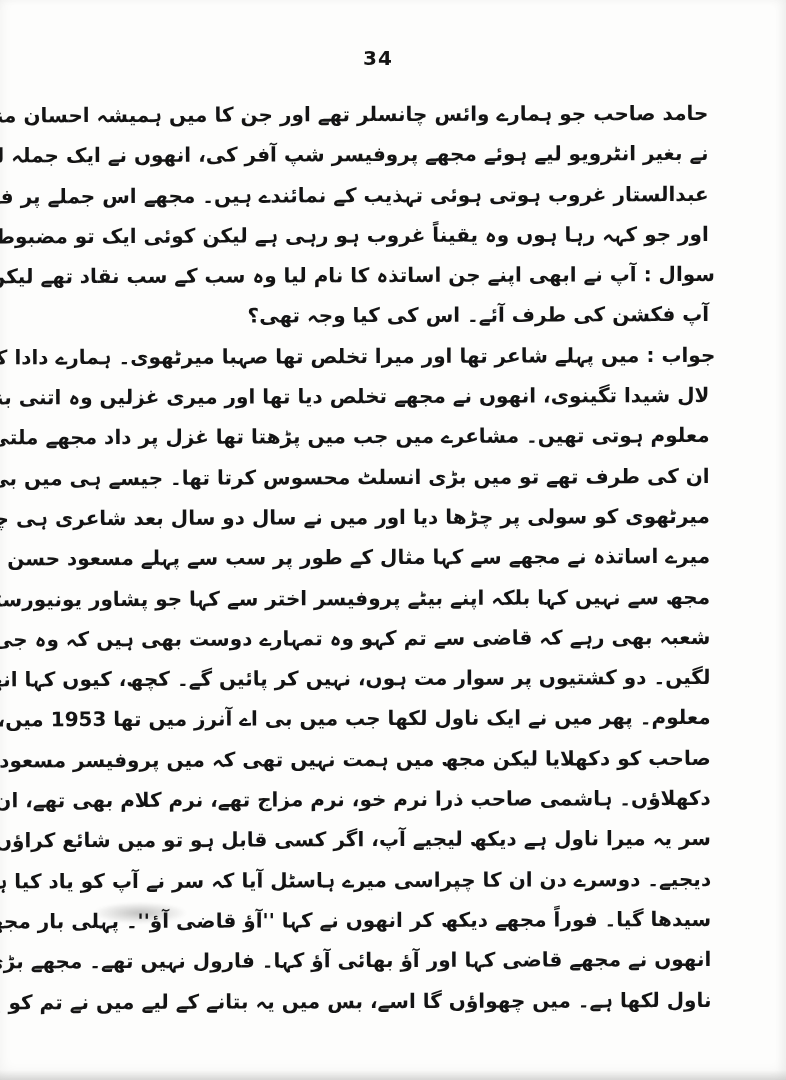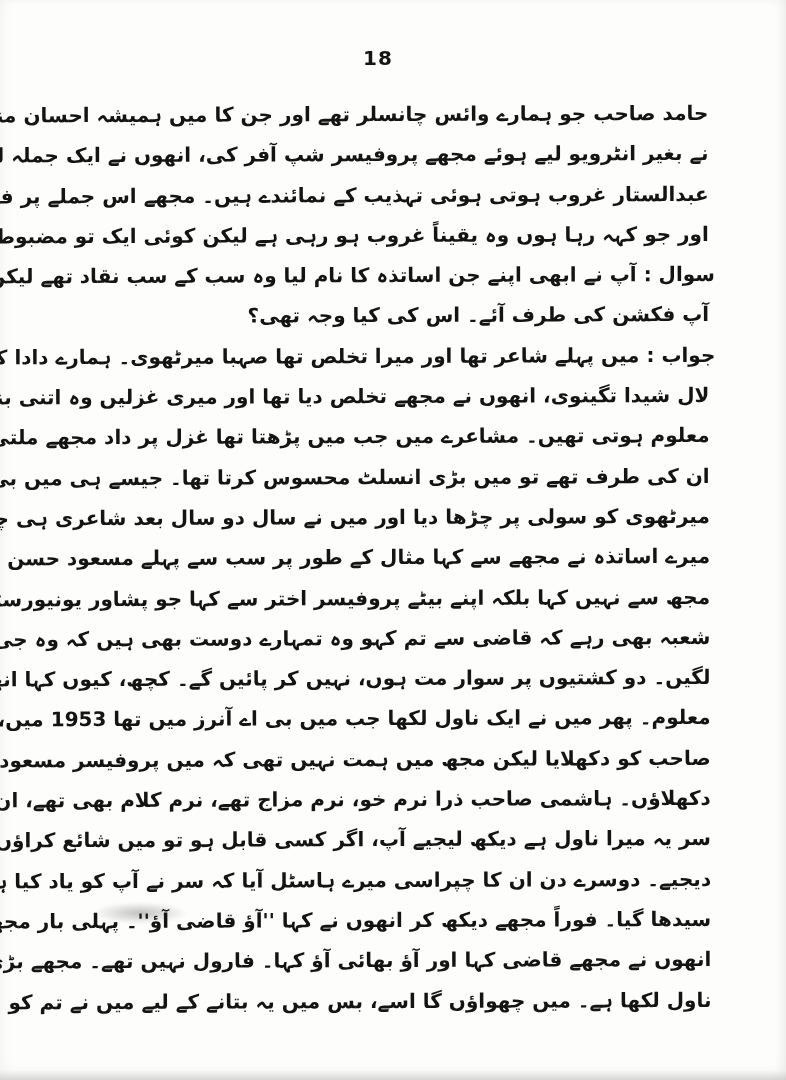--- a/index.html
+++ b/index.html
@@ -72,21 +72,21 @@
     height: 10px;
     background: linear-gradient(to top, rgba(0,0,0,0.10), rgba(0,0,0,0));
     pointer-events: none;
   }
 </style>
 </head>
 <body>
 
 <div class="scan-page">
 
-  <div class="page-number">18</div>
+  <div class="page-number">34</div>
 
   <div class="text-block">
     <div class="line">حامد صاحب جو ہمارے وائس چانسلر تھے اور جن کا میں ہمیشہ احسان مند رہوں گا کہ جنھوں</div>
     <div class="line">نے بغیر انٹرویو لیے ہوئے مجھے پروفیسر شپ آفر کی، انھوں نے ایک جملہ لکھا تھا کہ قاضی</div>
     <div class="line">عبدالستار غروب ہوتی ہوئی تہذیب کے نمائندے ہیں۔ مجھے اس جملے پر فخر ہے، ناز ہے۔</div>
     <div class="line">اور جو کہہ رہا ہوں وہ یقیناً غروب ہو رہی ہے لیکن کوئی ایک تو مضبوطی سے پکڑے رہے۔</div>
     <div class="line qa-start">سوال : آپ نے ابھی اپنے جن اساتذہ کا نام لیا وہ سب کے سب نقاد تھے لیکن باوجود اس کے</div>
     <div class="line short">آپ فکشن کی طرف آئے۔ اس کی کیا وجہ تھی؟</div>
     <div class="line qa-start">جواب : میں پہلے شاعر تھا اور میرا تخلص تھا صہبا میرٹھوی۔ ہمارے دادا کے ایک خرد تھے بابو گر جمن</div>
     <div class="line">لال شیدا تگینوی، انھوں نے مجھے تخلص دیا تھا اور میری غزلیں وہ اتنی بناتے تھے کہ وہ ان کی</div>

